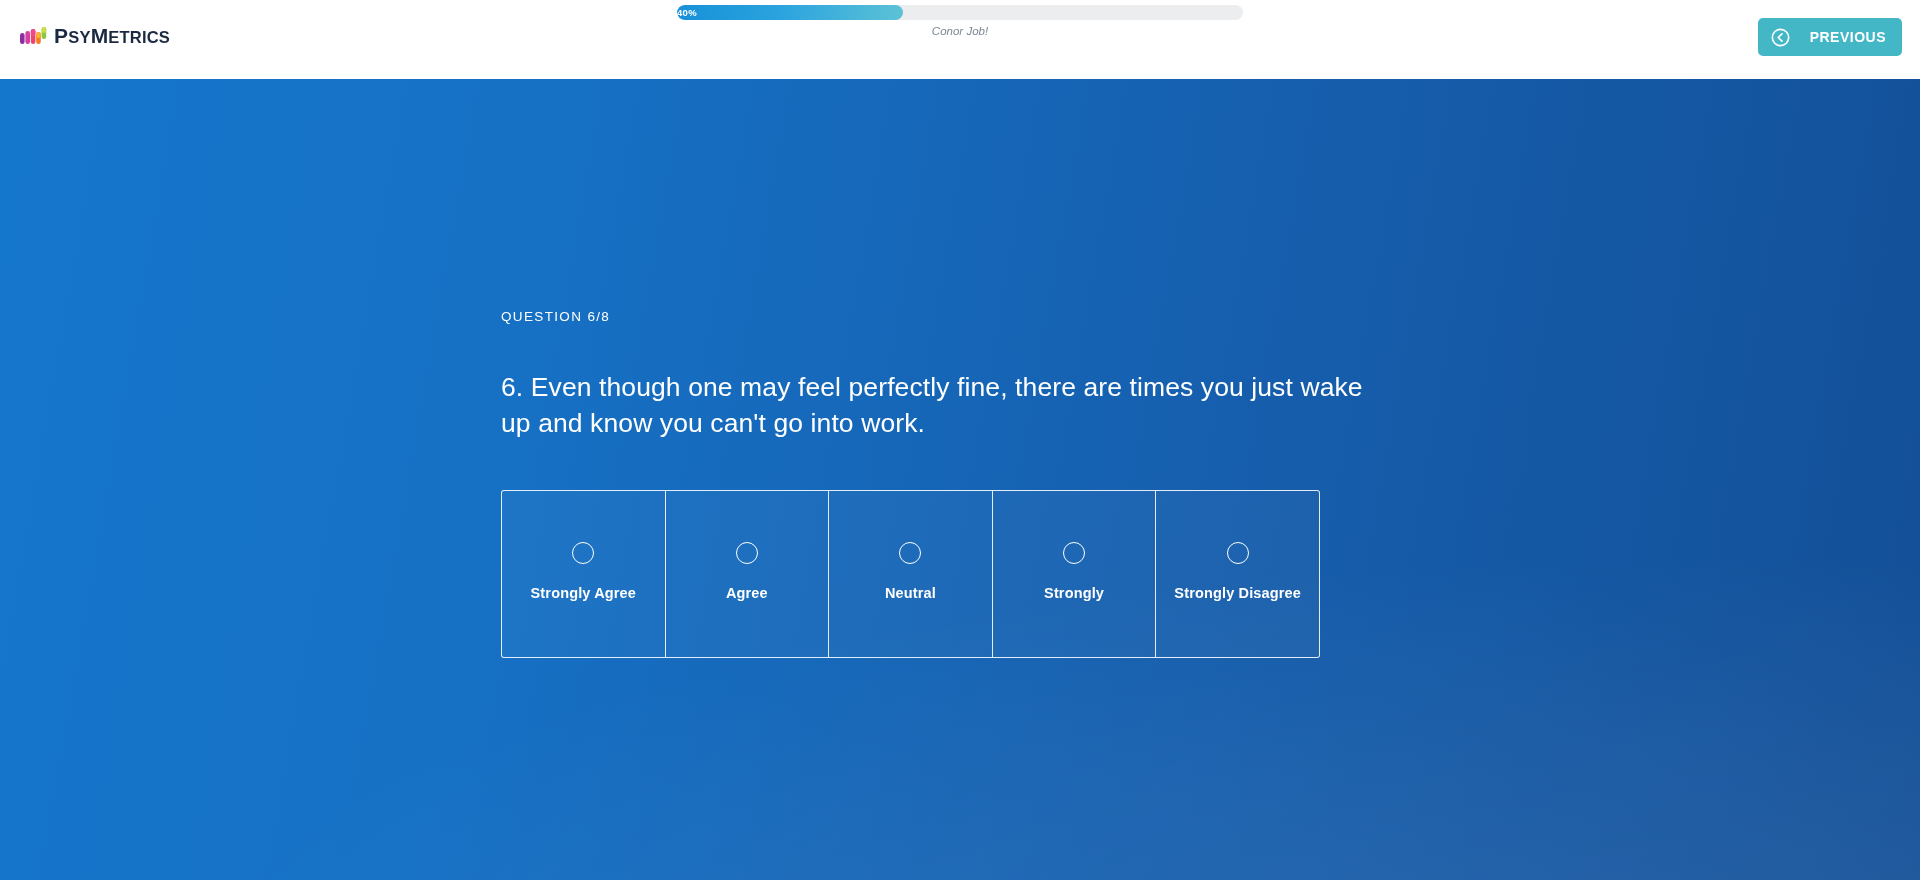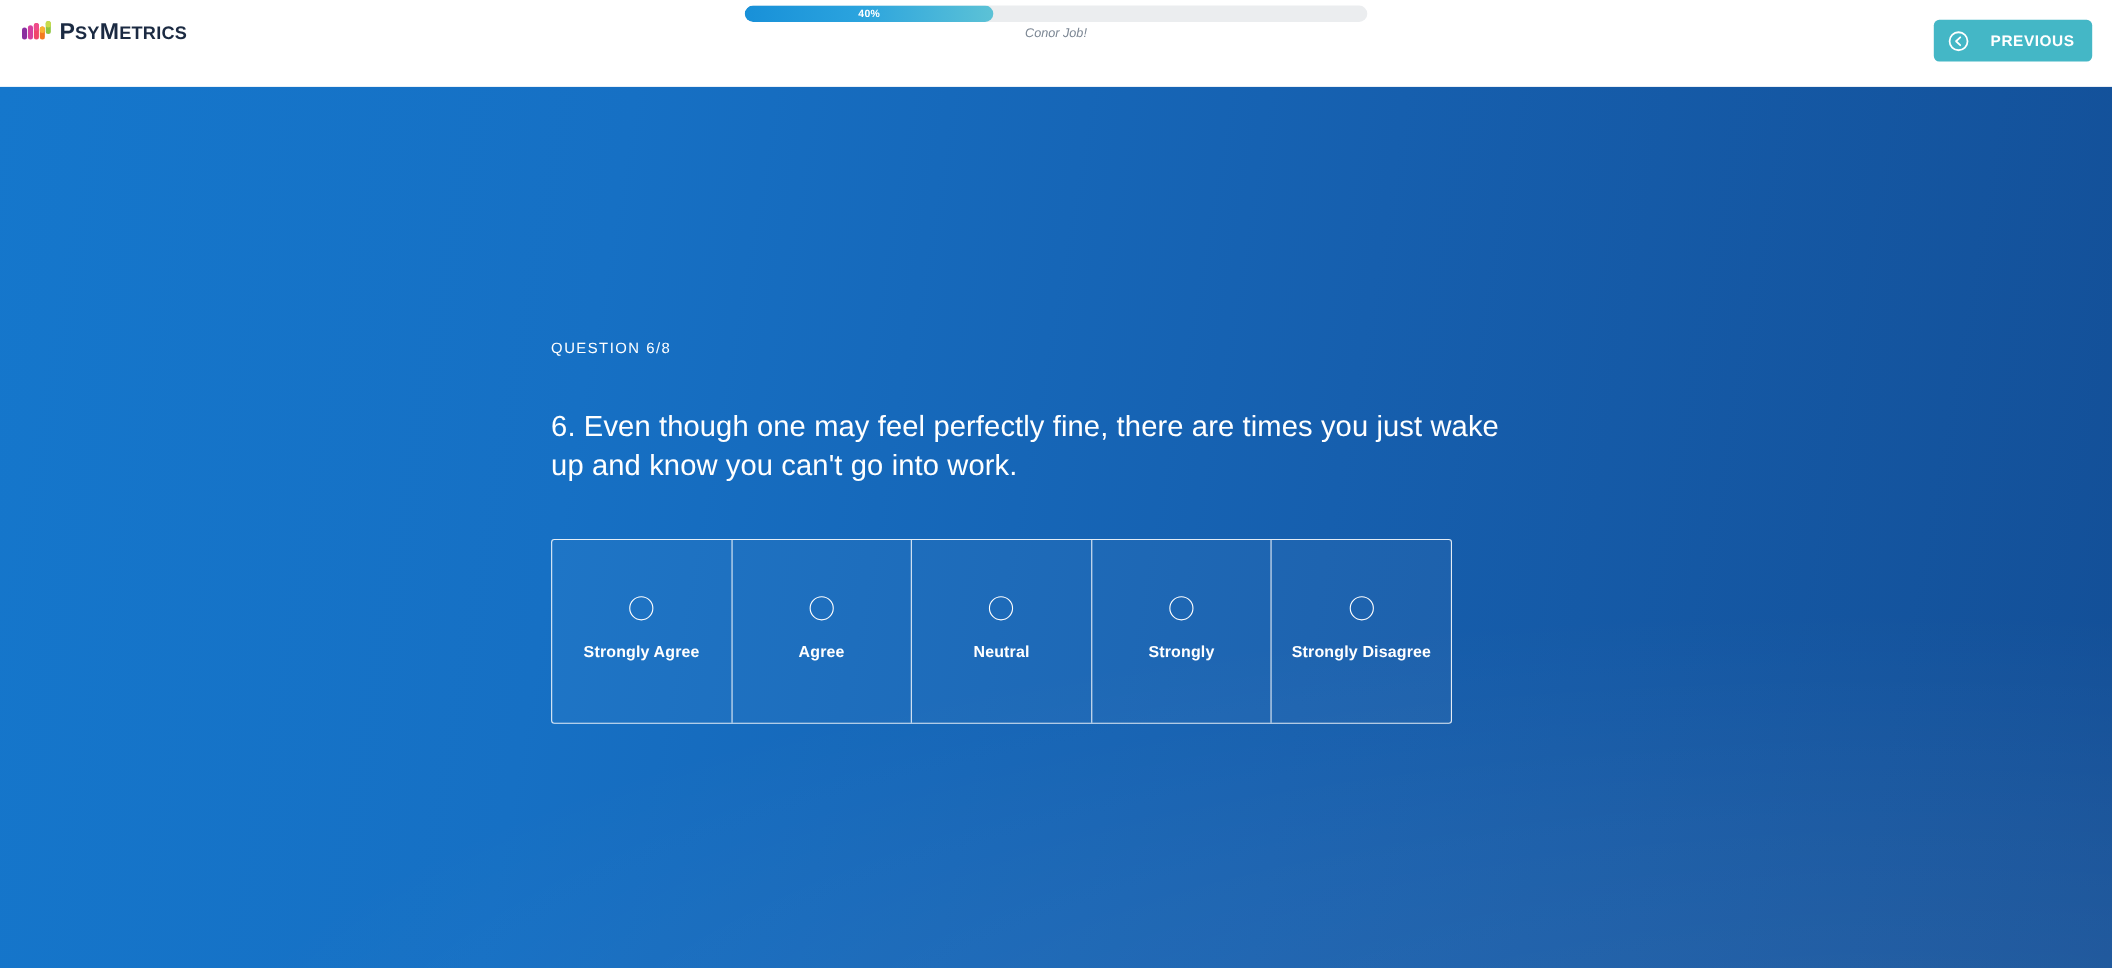--- a/index.html
+++ b/index.html
@@ -22,21 +22,21 @@
     height: 79px;
     background: #ffffff;
     display: block;
   }
 
   .logo {
     position: absolute;
     left: 20px;
     top: 18px;
     display: flex;
-    align-items: flex-start;
+    align-items: flex-end;
     gap: 4px;
     height: 28px;
   }
 
   .logo-mark {
     display: block;
     width: 30px;
     height: 20px;
   }
 
@@ -85,21 +85,20 @@
   .progress-fill {
     position: absolute;
     left: 0;
     top: 0;
     height: 15px;
     width: 40%;
     background: linear-gradient(90deg, #1890d8 0%, #2aa3de 45%, #5cc2d6 100%);
     border-radius: 8px;
     display: flex;
     align-items: center;
-    justify-content: center;
   }
 
   .progress-label {
     font-size: 9.5px;
     font-weight: 700;
     color: #ffffff;
     letter-spacing: 0.3px;
     line-height: 1;
   }
 

